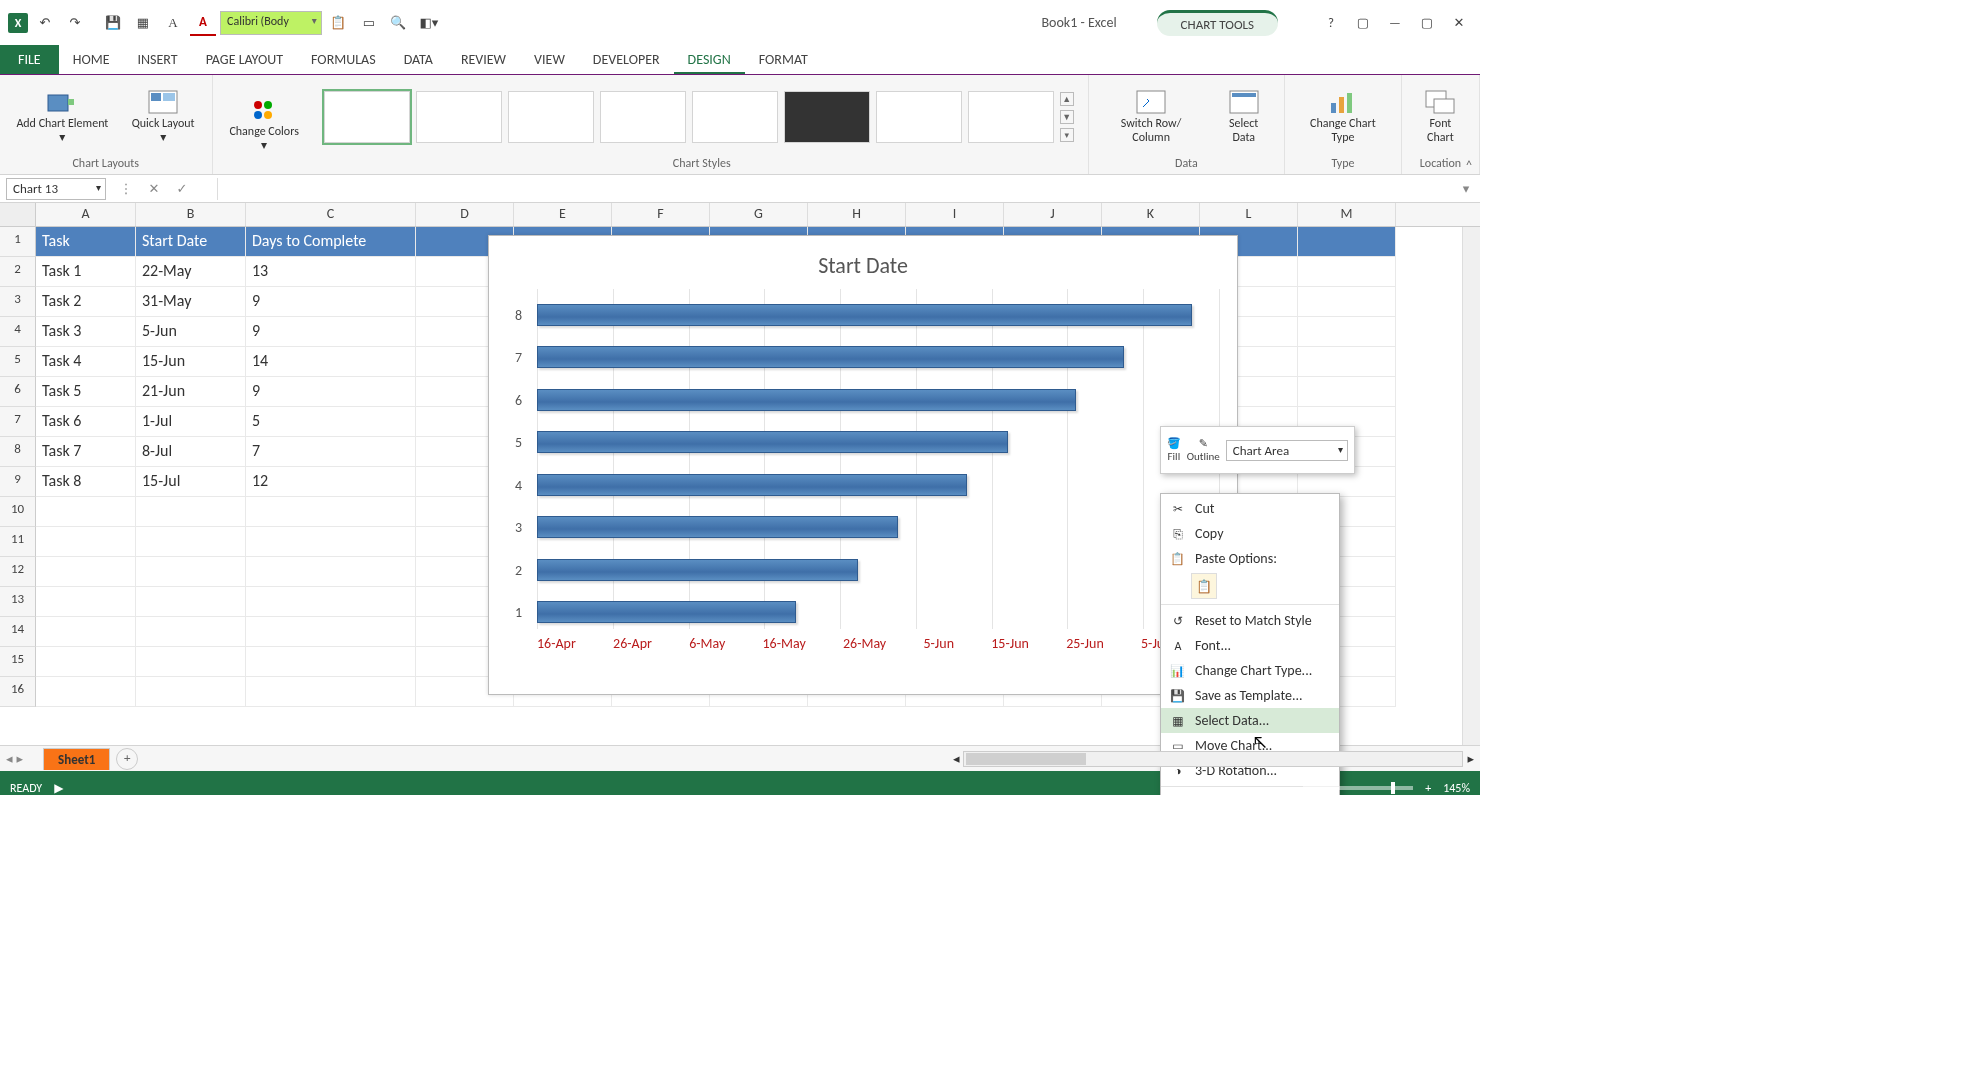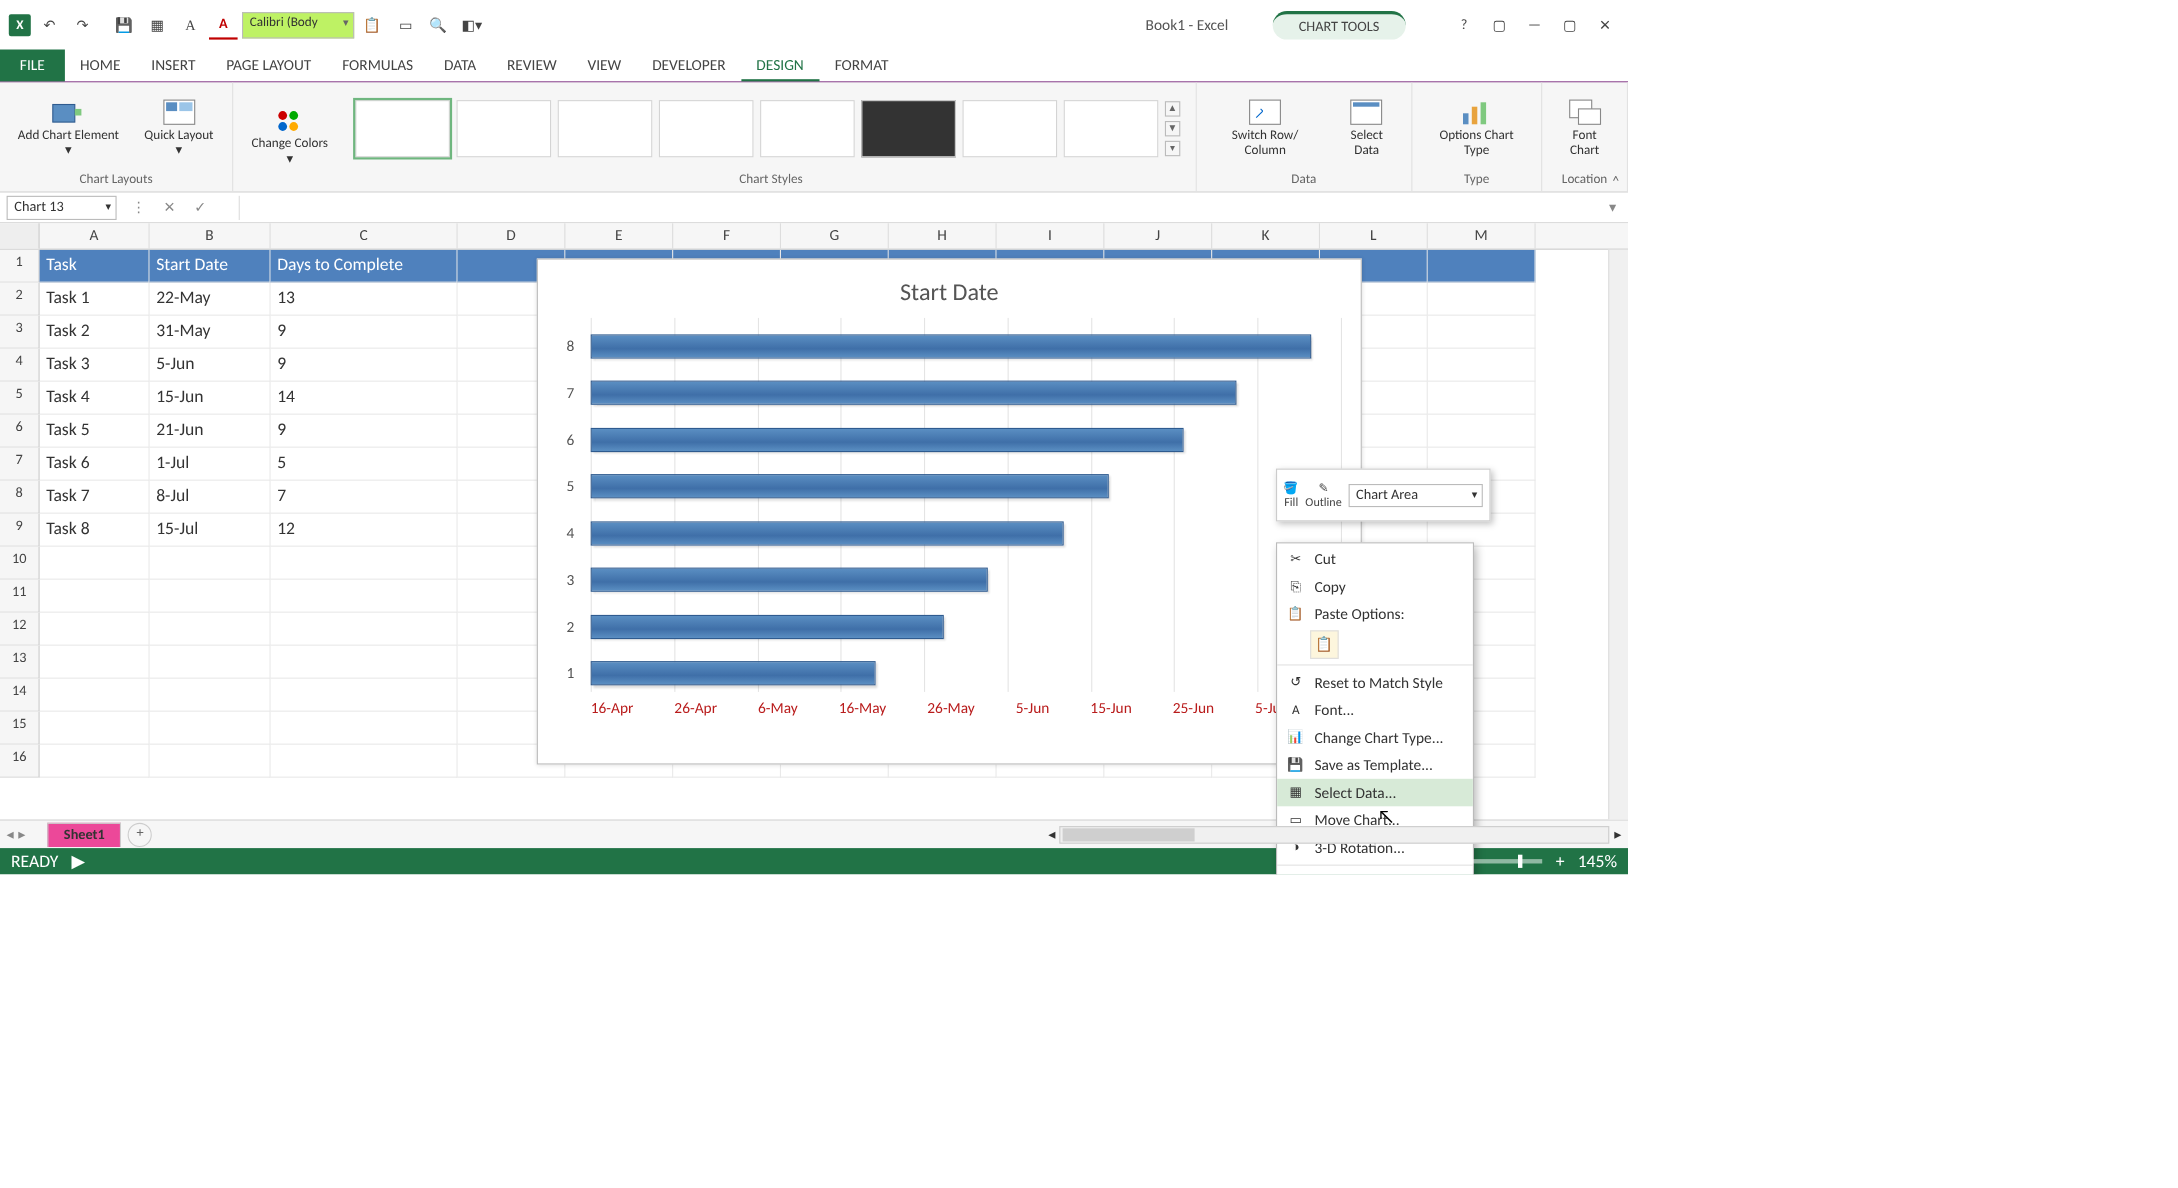--- a/index.html
+++ b/index.html
@@ -82,28 +82,28 @@
 .cm-item.disabled { color: #aaa; }
 .cm-item.hover { background: #d7ead7; }
 .cm-item .arrow { margin-left: auto; font-size: 10px; color: #888; }
 .cm-sep { height: 1px; background: #e2e2e2; margin: 3px 0; }
 .paste-opt { padding: 2px 0 2px 30px; }
 .paste-opt .po-btn { width: 26px; height: 26px; border: 1px solid #ddd; display: inline-flex; align-items: center; justify-content: center; background: #fdf6dd; }
 
 
 .sheetbar { height: 26px; background: #f6f6f6; border-top: 1px solid #d4d4d4; display: flex; align-items: center; padding: 0 6px; }
 .sheet-nav { display: flex; gap: 4px; color: #888; }
-.sheet-tab { padding: 3px 14px; background: #ec4899; border: 1px solid #ccc; border-bottom: none; font-weight: 600; font-size: 13px; }
+.sheet-tab { padding: 3px 14px; background: #f97316; border: 1px solid #ccc; border-bottom: none; font-weight: 600; font-size: 13px; }
 .sheet-add { width: 22px; height: 22px; border: 1px solid #ccc; border-radius: 50%; text-align: center; line-height: 18px; margin-left: 6px; color: #666; cursor: pointer; }
 .sheet-scroll { margin-left: auto; display: flex; align-items: center; gap: 4px; }
 .hscroll { width: 500px; height: 16px; border: 1px solid #ccc; background: #f0f0f0; position: relative; }
 .hscroll .thumb { position: absolute; left: 2px; top: 1px; width: 120px; height: 12px; background: #cfcfcf; }
 
 
-.statusbar { height: 24px; background: #217346; color: #fff; display: flex; align-items: center; padding: 0 10px; gap: 12px; font-size: 16px; }
+.statusbar { height: 24px; background: #217346; color: #fff; display: flex; align-items: flex-end; padding: 0 10px; gap: 12px; font-size: 12px; }
 .statusbar .right { margin-left: auto; display: flex; align-items: center; gap: 12px; }
 .zoom-slider { width: 110px; height: 4px; background: rgba(255,255,255,0.5); position: relative; }
 .zoom-slider .zthumb { position: absolute; right: 18px; top: -4px; width: 4px; height: 12px; background: #fff; }
 
 .cursor-ptr { position: absolute; left: 1252px; top: 528px; font-size: 18px; color: #000; pointer-events: none; }
 
 .vscroll { position: absolute; right: 0; top: 24px; bottom: 0; width: 18px; background: #f0f0f0; border-left: 1px solid #ddd; }
 </style>
 </head>
 <body>
@@ -223,21 +223,21 @@
       <div class="rgroup-label">Data</div>
     </div>
     <div class="rgroup">
       <div class="rgroup-body">
         <div class="big-btn">
           <svg class="ico" viewBox="0 0 32 26">
               <rect x="4" y="14" width="5" height="10" fill="#5a8ec2"></rect>
               <rect x="12" y="8" width="5" height="16" fill="#e8a33d"></rect>
               <rect x="20" y="4" width="5" height="20" fill="#7fc97f"></rect>
             </svg>
-          <span>Options Chart Type</span>
+          <span>Change Chart Type</span>
         </div>
       </div>
       <div class="rgroup-label">Type</div>
     </div>
     <div class="rgroup">
       <div class="rgroup-body">
         <div class="big-btn">
           <svg class="ico" viewBox="0 0 32 26">
               <rect x="2" y="2" width="20" height="16" fill="#fff" stroke="#888"></rect>
               <rect x="10" y="10" width="20" height="14" fill="#fff" stroke="#888"></rect>

